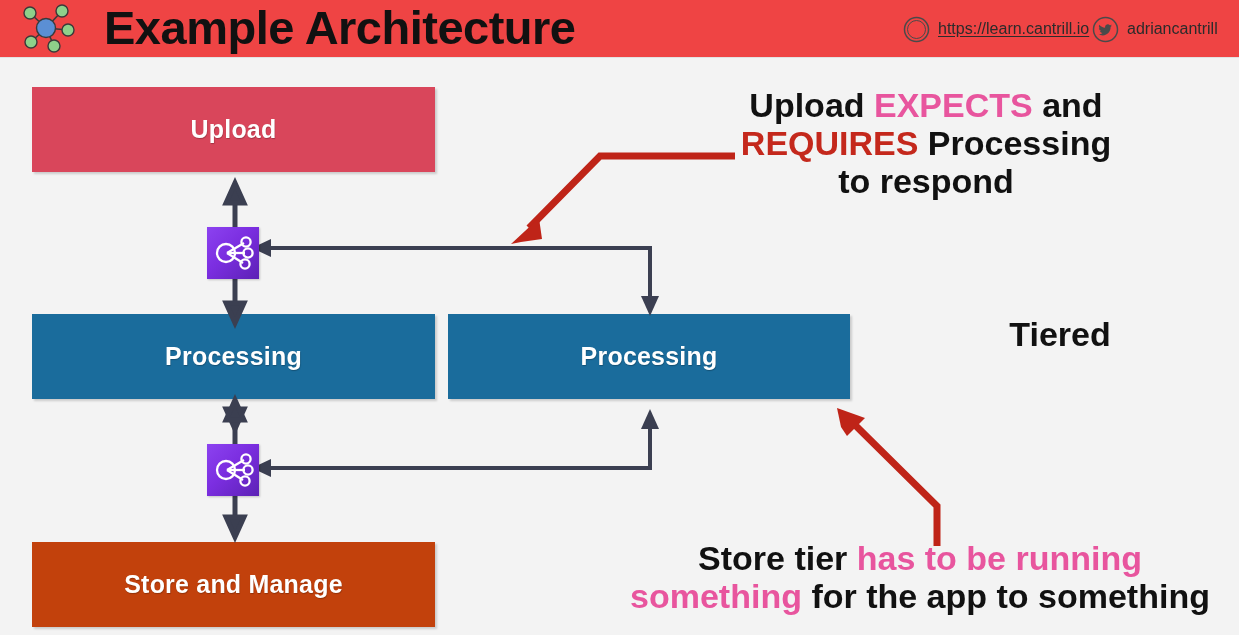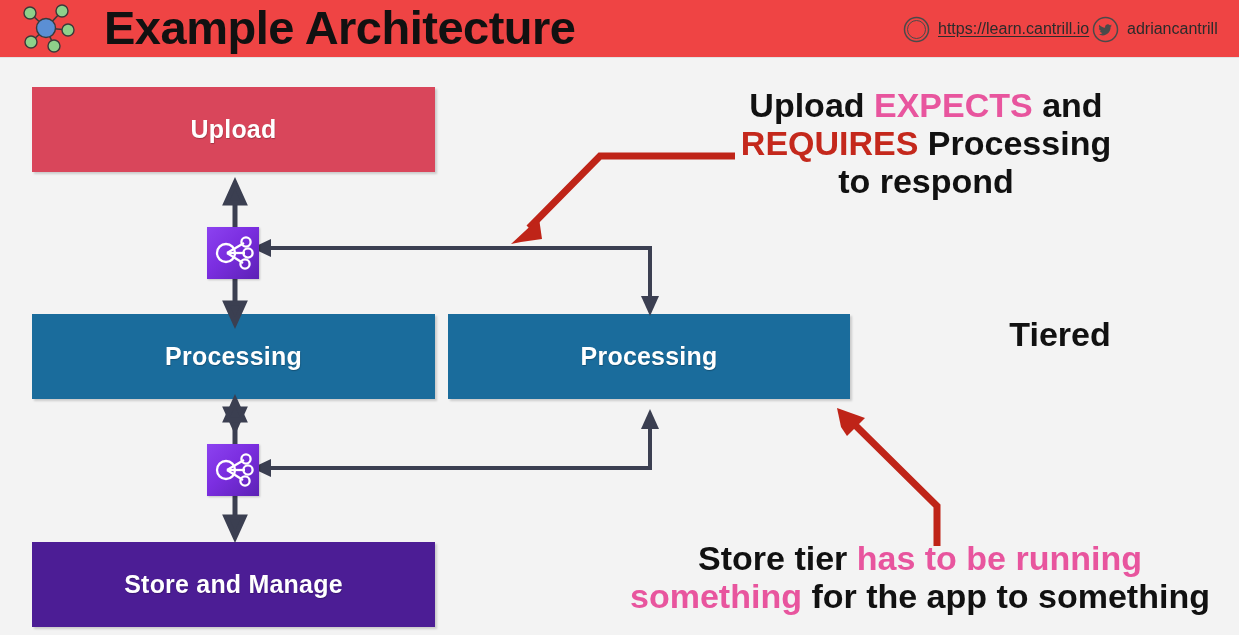--- a/index.html
+++ b/index.html
@@ -95,21 +95,21 @@
     background: #1a6c9c;
   }
   #box-processing-2 {
     left: 448px; top: 314px;
     width: 402px; height: 85px;
     background: #1a6c9c;
   }
   #box-store {
     left: 32px; top: 542px;
     width: 403px; height: 85px;
-    background: #4c1d95;
+    background: #c2410c;
   }
 
   
   .svc-box {
     position: absolute;
     width: 52px; height: 52px;
     background: linear-gradient(135deg, #8c42f0 0%, #7b2ee0 45%, #5c22b5 100%);
     box-shadow: 1px 1px 2px rgba(0,0,0,0.2);
   }
   #svc-upper { left: 207px; top: 227px; }

